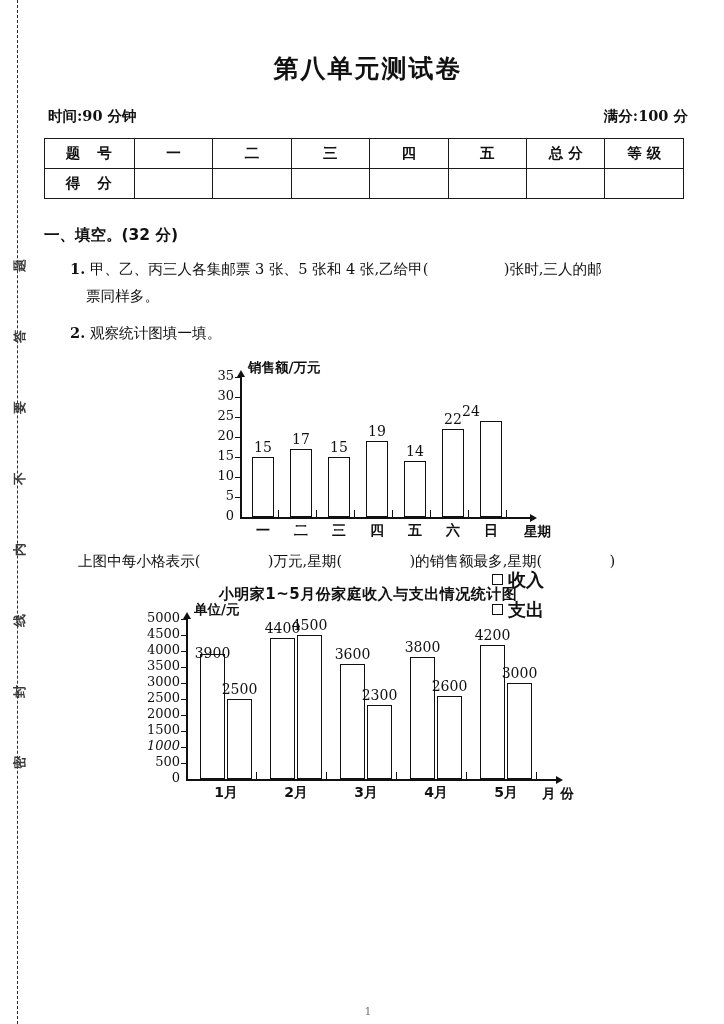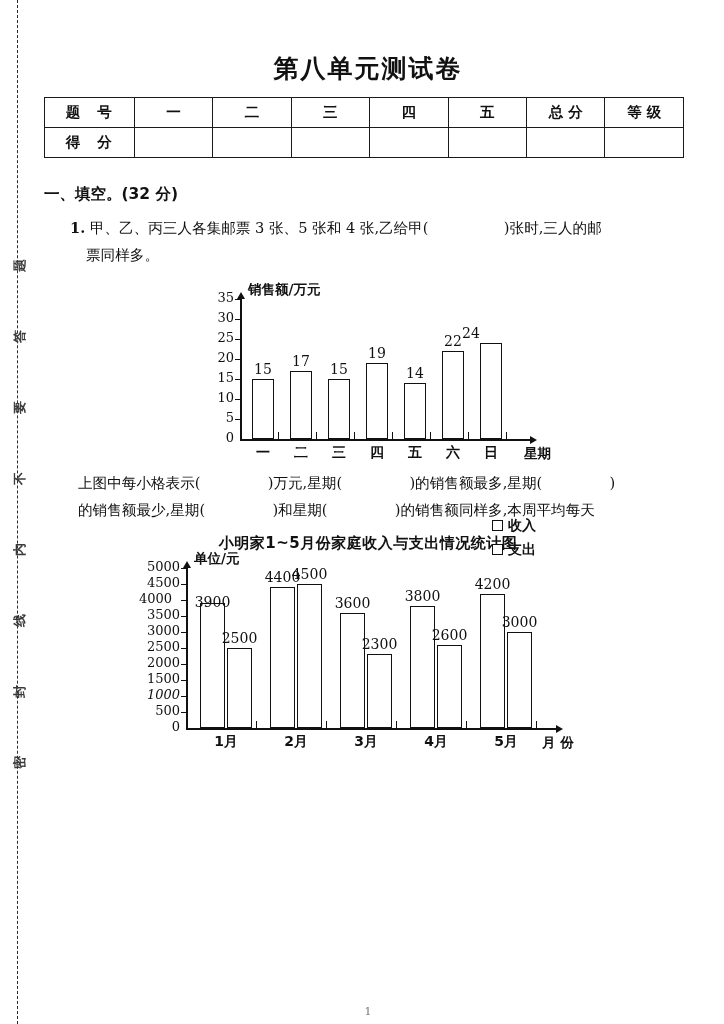--- a/index.html
+++ b/index.html
@@ -167,21 +167,21 @@
     border: 1.4px solid #111;
     box-sizing: border-box;
   }
   .bar-val {
     position: absolute;
     font-size: 14px;
     text-align: center;
     white-space: nowrap;
     font-family: "DejaVu Serif", "Liberation Serif", serif;
   }
-  .legend { position: absolute; font-size: 14px; }
+  .legend { position: absolute; font-size: 18px; }
   .legend-row {
     display: flex;
     align-items: center;
     margin-bottom: 6px;
     font-weight: bold;
     font-family: "DejaVu Sans", "Liberation Sans", sans-serif;
   }
   .legend-swatch {
     width: 11px; height: 11px;
     border: 1.4px solid #111;
@@ -204,20 +204,24 @@
 
 <div class="seal-margin">
   <div class="seal-dashes"></div>
   <div class="seal-text">密封线内不要答题</div>
 </div>
 
 <div class="page">
 
   <div class="doc-title">第八单元测试卷</div>
 
+  <div class="meta-row">
+    <span>时间:90 分钟</span>
+    <span>满分:100 分</span>
+  </div>
 
   <table class="score-table">
     <tbody>
       <tr>
         <td class="lbl">题  号</td>
         <td class="wide">一</td>
         <td class="wide">二</td>
         <td class="wide">三</td>
         <td class="wide">四</td>
         <td class="wide">五</td>
@@ -240,20 +244,24 @@
   <div class="section-head">一、填空。(32 分)</div>
 
   <div class="q">
     <span class="num">1.</span>
     <span>甲、乙、丙三人各集邮票 3 张、5 张和 4 张,乙给甲(</span>
     <span class="blank blank-lg"></span>
     <span>)张时,三人的邮</span>
     <div class="q-body">票同样多。</div>
   </div>
 
+  <div class="q">
+    <span class="num">2.</span>
+    <span>观察统计图填一填。</span>
+  </div>
 
   <div class="chart-block">
     <div class="chart-area" id="chart1-area" style="height:185px;">
         <div class="axis-y" style="left: 196px; top: 20px; width: 1.6px; height: 140px;"></div>
         <div class="arrow-up" style="left: 192.8px; top: 13px;"></div>
         <div class="axis-x" style="left: 196px; top: 160px; width: 290px; height: 1.6px;"></div>
         <div class="arrow-right" style="left: 486px; top: 156.8px;"></div>
         <div class="ylab" style="left: 144px; top: 151.5px; width: 46px;">0</div>
         <div class="ytick" style="left: 191px; top: 140px; width: 6px;"></div>
         <div class="ylab" style="left: 144px; top: 131.5px; width: 46px;">5</div>
@@ -313,27 +321,20 @@
   <div class="q" style="padding-left:34px; margin-top:6px;">
     <div>
       <span>上图中每小格表示(</span>
       <span class="blank blank-md"></span>
       <span>)万元,星期(</span>
       <span class="blank blank-md"></span>
       <span>)的销售额最多,星期(</span>
       <span class="blank blank-md"></span>
       <span>)</span>
     </div>
-    <div>
-      <span>的销售额最少,星期(</span>
-      <span class="blank blank-md"></span>
-      <span>)和星期(</span>
-      <span class="blank blank-md"></span>
-      <span>)的销售额同样多,本周平均每天</span>
-    </div>
   </div>
 
 
   <div class="chart-block">
     <div class="chart-title">小明家1~5月份家庭收入与支出情况统计图</div>
     <div class="chart-area" id="chart2-area" style="height:225px;">
         <div class="axis-y" style="left: 142px; top: 15px; width: 1.6px; height: 160px;"></div>
         <div class="arrow-up" style="left: 138.8px; top: 8px;"></div>
         <div class="axis-x" style="left: 142px; top: 175px; width: 370px; height: 1.6px;"></div>
         <div class="arrow-right" style="left: 512px; top: 171.8px;"></div>
@@ -346,21 +347,21 @@
         <div class="ylab" style="left: 90px; top: 118.5px; width: 46px;">1500</div>
         <div class="ytick" style="left: 137px; top: 111px; width: 6px;"></div>
         <div class="ylab" style="left: 90px; top: 102.5px; width: 46px;">2000</div>
         <div class="ytick" style="left: 137px; top: 95px; width: 6px;"></div>
         <div class="ylab" style="left: 90px; top: 86.5px; width: 46px;">2500</div>
         <div class="ytick" style="left: 137px; top: 79px; width: 6px;"></div>
         <div class="ylab" style="left: 90px; top: 70.5px; width: 46px;">3000</div>
         <div class="ytick" style="left: 137px; top: 63px; width: 6px;"></div>
         <div class="ylab" style="left: 90px; top: 54.5px; width: 46px;">3500</div>
         <div class="ytick" style="left: 137px; top: 47px; width: 6px;"></div>
-        <div class="ylab" style="left: 82px; top: 38.5px; width: 46px;">4000</div>
+        <div class="ylab" style="left: 90px; top: 38.5px; width: 46px;">4000</div>
         <div class="ytick" style="left: 137px; top: 31px; width: 6px;"></div>
         <div class="ylab" style="left: 90px; top: 22.5px; width: 46px;">4500</div>
         <div class="ytick" style="left: 137px; top: 15px; width: 6px;"></div>
         <div class="ylab" style="left: 90px; top: 6.5px; width: 46px;">5000</div>
         <div class="axis-name" style="left: 150px; top: -3px;">单位/元</div>
         <div class="xtick" style="left: 142px; top: 168px; height: 7px;"></div>
         <div class="xtick" style="left: 165.3px; top: 168px; height: 7px;"></div>
         <div class="xtick" style="left: 188.6px; top: 168px; height: 7px;"></div>
         <div class="xtick" style="left: 211.9px; top: 168px; height: 7px;"></div>
         <div class="xtick" style="left: 235.2px; top: 168px; height: 7px;"></div>

